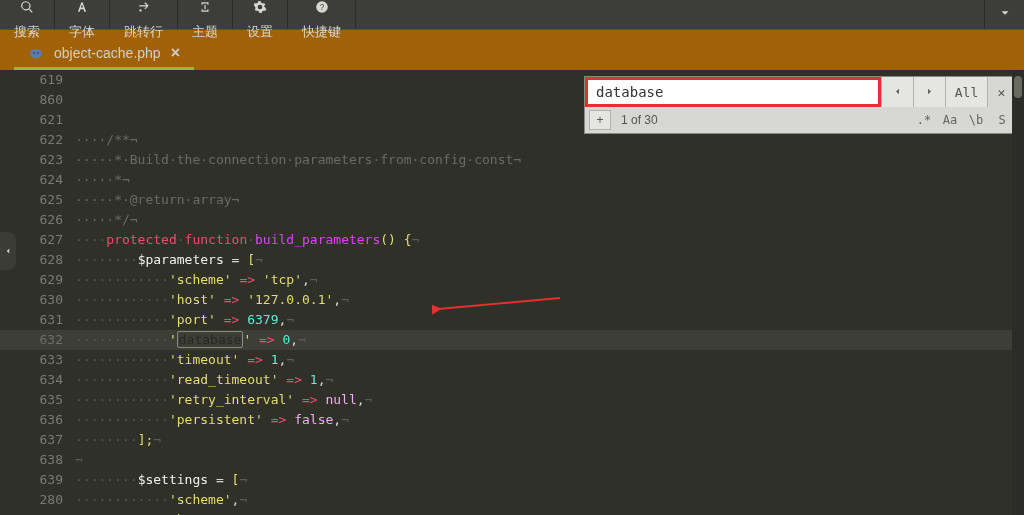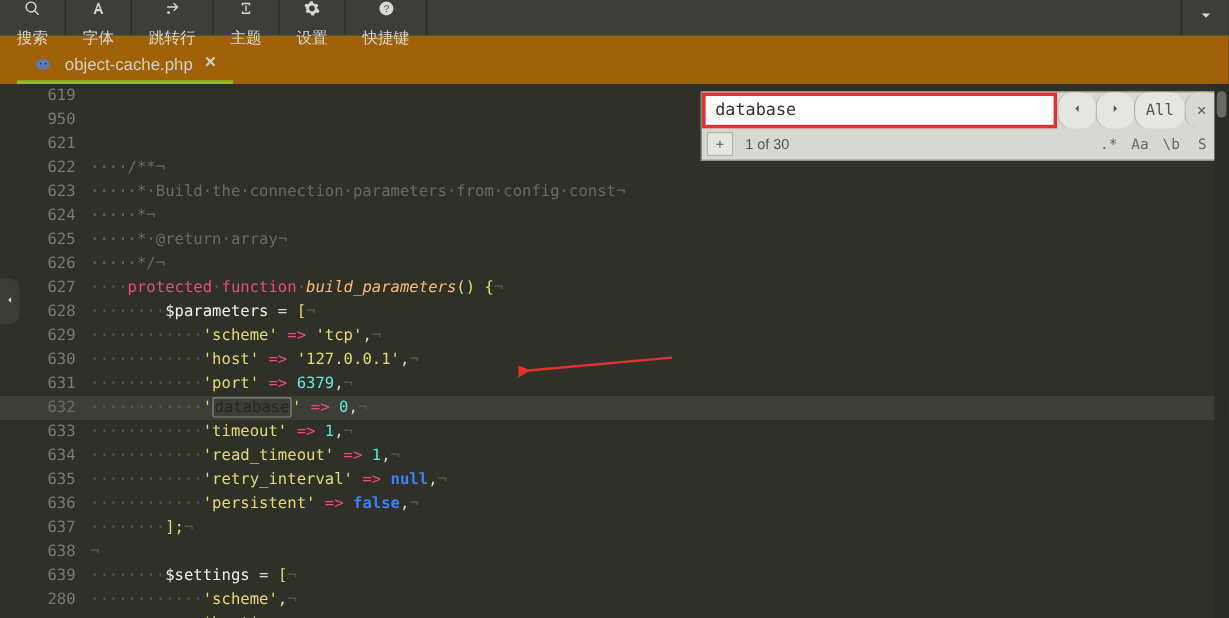--- a/index.html
+++ b/index.html
@@ -19,36 +19,36 @@
   
   .editor { position:relative; display:flex; height:calc(515px - 30px - 40px); font-family:Consolas,Menlo,monospace; font-size:13px; line-height:20px; }
   .gutter { width:75px; text-align:right; padding-right:12px; color:#7a7a70; }
   .code { position:relative; flex:1; color:#d9d9d0; white-space:pre; }
   .code-line { height:20px; position:relative; }
   .code-line.highlight { background:rgba(90,90,80,.35); }
   .code-line.highlight::after{content:"";position:absolute;top:0;left:-75px;width:75px;height:100%;background:rgba(90,90,80,.35);}
   .ws  { color:#5a5b51; }
   .comment { color:#6a6b60; }
   .kw  { color:#e84f70; }
-  .fn  { color:#fdba74;font-style:italic; }
+  .fn  { color:#d946ef; }
   .paren{ color:#e4db74; }
   .var  { color:#f0f0e8; }
   .key  { color:#e4db74; }
   .num  { color:#5eead4; }
   .arrow{ color:#e84f70; }
-  .bool { color:#3b82f6;font-weight:bold; }
+  .bool { color:#f0abfc; }
   .hit  { color:#272822; padding:0 1px; border:1px solid #8a8a7d; border-radius:2px; }
   
   .annotation-arrow { position:absolute; left:310px; top:206px; width:130px; height:20px; pointer-events:none; }
   .annotation-arrow svg{width:100%;height:100%;}
   
   .search-panel { position:absolute; top:76px; right:8px; width:432px; background:#d7d7d4; border:1px solid #8a8a83; font-size:13px; }
   .sp-row1 { display:flex; align-items:stretch; height:30px; }
   .sp-input { flex:1; border:3px solid #d33; outline:none; padding:0 8px; font:14px Consolas,monospace; color:#333; }
-  .sp-btn { width:32px; display:flex; align-items:center; justify-content:center; background:#e5e5e2; border-left:1px solid #b2b2ad; cursor:pointer; font:13px Consolas,monospace; color:#555;border-radius:12px;}
+  .sp-btn { width:32px; display:flex; align-items:center; justify-content:center; background:#e5e5e2; border-left:1px solid #b2b2ad; cursor:pointer; font:13px Consolas,monospace; color:#555;}
   .sp-btn svg{width:11px;height:11px;fill:#555;}
   .sp-close{ width:28px; background:#d7d7d4; }
   .sp-row2 { display:flex; align-items:center; height:26px; padding-left:4px; color:#555; font-size:12px;}
   .sp-plus{ width:22px;height:20px;display:flex;align-items:center;justify-content:center;border:1px solid #b2b2ad;background:#e5e5e2;margin-right:10px;cursor:pointer;}
   .sp-count{flex:1;}
   .sp-opt{ width:26px; text-align:center; color:#666; font-family:Consolas,monospace; font-size:12px;}
   
   .edge-handle{position:absolute;left:0;top:232px;width:16px;height:38px;background:#3b3c35;border-radius:0 8px 8px 0;display:flex;align-items:center;justify-content:center;cursor:pointer;}
   .edge-handle svg{width:10px;height:10px;fill:#cfcfc7;}
   .scrollbar{position:absolute;right:0;top:70px;bottom:0;width:12px;background:#2b2c27;}
@@ -112,21 +112,21 @@
         <circle cx="15" cy="12" r="1.2" fill="#2b2c27"></circle>
       </svg>
     <span>object-cache.php</span>
     <span class="close">×</span>
   </div>
 </div>
 
 <div class="editor">
   <div class="gutter" id="gutter">
       <div class="code-line">619</div>
-      <div class="code-line">950</div>
+      <div class="code-line">860</div>
       <div class="code-line">621</div>
       <div class="code-line">622</div>
       <div class="code-line">623</div>
       <div class="code-line">624</div>
       <div class="code-line">625</div>
       <div class="code-line">626</div>
       <div class="code-line">627</div>
       <div class="code-line">628</div>
       <div class="code-line">629</div>
       <div class="code-line">630</div>

